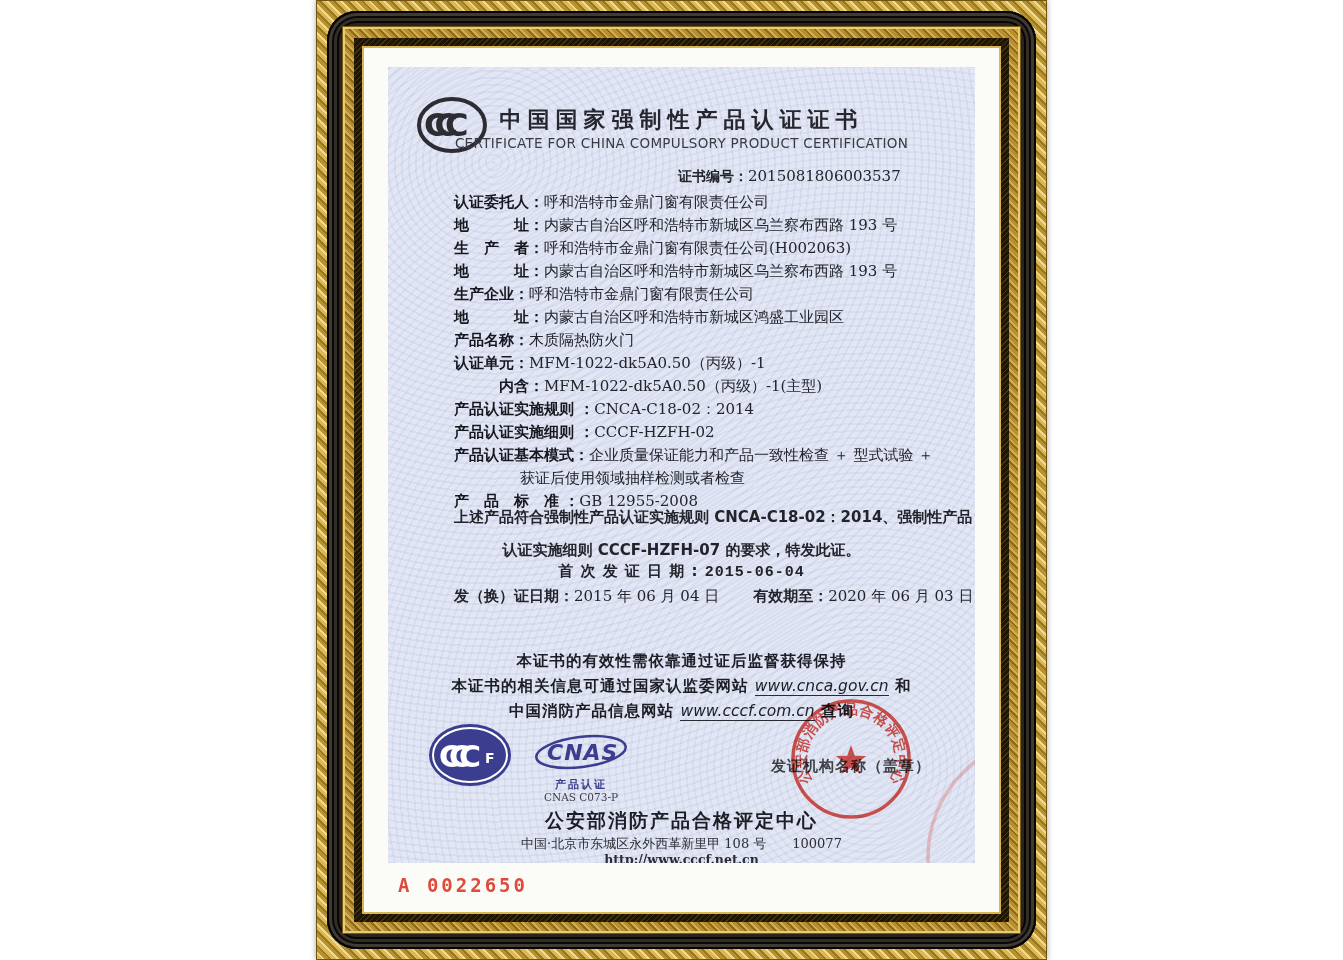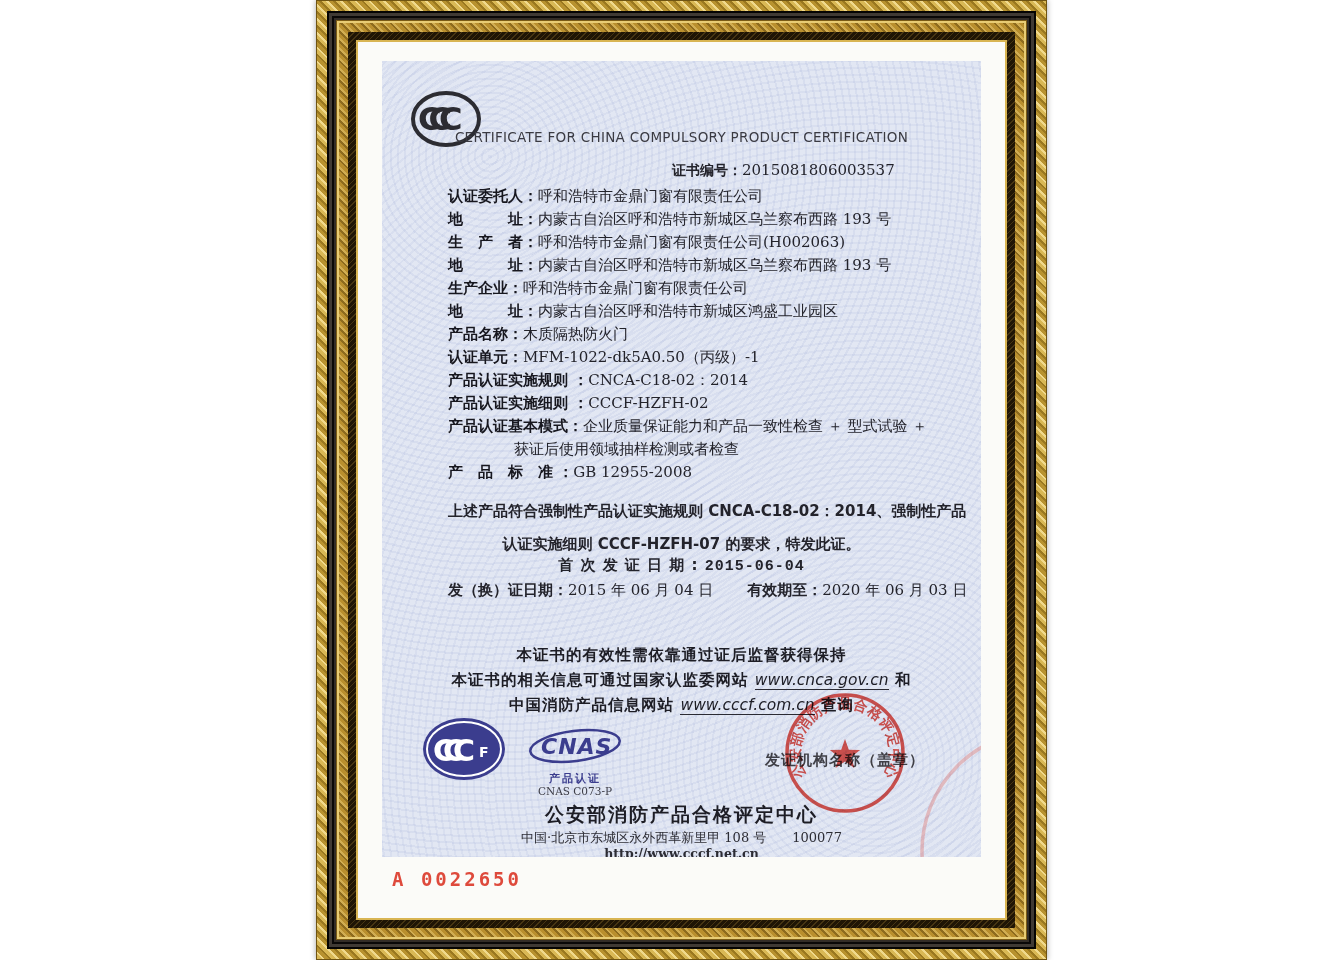--- a/index.html
+++ b/index.html
@@ -5,23 +5,23 @@
   html,body{margin:0;padding:0;background:#ffffff;}
   body{width:1343px;height:960px;position:relative;overflow:hidden;
        font-family:"DejaVu Sans","Liberation Sans",sans-serif;}
 
   
   .frame-outer{position:absolute;left:316px;top:0;width:731px;height:960px;box-sizing:border-box;
     padding:11px;
     background:#c49f3d;
     background-image:repeating-linear-gradient(45deg,#9a7820 0 2px,#d9b855 2px 5px,#f0d98c 5px 7px,#b8922f 7px 10px);
     box-shadow:inset 0 0 0 1px #6f5412, 0 0 6px rgba(0,0,0,.35);}
-  .frame-black{width:100%;height:100%;box-sizing:border-box;padding:9px;background:#120e0b;
+  .frame-black{width:100%;height:100%;box-sizing:border-box;padding:15px;background:#120e0b;
     box-shadow:inset 0 0 0 2px #050403,inset 0 0 0 5px #403a34,inset 0 0 0 7px #0a0807,
-               inset 0 0 0 10px #332d27,inset 0 0 0 12px #070605,inset 0 0 0 15px #2a241f;}
+               inset 0 0 0 10px #332d27,inset 0 0 0 12px #070605,inset 0 0 0 15px #2a241f;border-radius:30px;}
   .frame-gold2{width:100%;height:100%;box-sizing:border-box;padding:12px;background:#b98f2e;
     background-image:repeating-linear-gradient(45deg,rgba(60,40,0,.35) 0 2px,rgba(255,230,150,.35) 2px 4px,transparent 4px 7px);
     box-shadow:inset 0 0 0 1px #7a5a14,inset 0 0 0 3px #e8cc74;}
   .frame-dark{width:100%;height:100%;box-sizing:border-box;padding:8px;background:#1f1505;
     background-image:repeating-linear-gradient(-45deg,rgba(190,150,60,.25) 0 1px,transparent 1px 4px);}
   .frame-goldline{width:100%;height:100%;box-sizing:border-box;padding:2px;background:#d9b553;}
   .mat{width:100%;height:100%;box-sizing:border-box;background:#fbfbf8;padding:19px 24px 0 24px;position:relative;}
 
   
   .paper{position:relative;width:100%;height:796px;overflow:hidden;background-color:#e2e7f3;
@@ -93,34 +93,36 @@
     <div class="frame-goldline">
      <div class="mat">
 
       <div class="paper">
 
         <svg class="abs ccc-top" width="74" height="60" viewBox="0 0 74 60">
           <ellipse cx="37" cy="30" rx="33" ry="26" fill="none" stroke="#2c2c32" stroke-width="4"></ellipse>
           <text x="9" y="41" font-size="32" font-weight="bold" letter-spacing="-13" fill="#2c2c32" font-family="DejaVu Sans, sans-serif">CCC</text>
         </svg>
 
+        <div class="abs centered title">中国国家强制性产品认证证书</div>
         <div class="abs centered subtitle">CERTIFICATE FOR CHINA COMPULSORY PRODUCT CERTIFICATION</div>
         <div class="abs certno">
           <span class="lab">证书编号：</span><span class="num">2015081806003537</span>
         </div>
 
         <div class="rows">
           <div class="row"><span class="lab">认证委托人：</span><span class="val">呼和浩特市金鼎门窗有限责任公司</span></div>
           <div class="row"><span class="lab">地　　　址：</span><span class="val">内蒙古自治区呼和浩特市新城区乌兰察布西路 193 号</span></div>
           <div class="row"><span class="lab">生　产　者：</span><span class="val">呼和浩特市金鼎门窗有限责任公司(H002063)</span></div>
           <div class="row"><span class="lab">地　　　址：</span><span class="val">内蒙古自治区呼和浩特市新城区乌兰察布西路 193 号</span></div>
           <div class="row"><span class="lab">生产企业：</span><span class="val">呼和浩特市金鼎门窗有限责任公司</span></div>
           <div class="row"><span class="lab">地　　　址：</span><span class="val">内蒙古自治区呼和浩特市新城区鸿盛工业园区</span></div>
           <div class="row"><span class="lab">产品名称：</span><span class="val">木质隔热防火门</span></div>
           <div class="row"><span class="lab">认证单元：</span><span class="val">MFM-1022-dk5A0.50（丙级）-1</span></div>
+          <div class="row"><span class="lab">　　　内含：</span><span class="val">MFM-1022-dk5A0.50（丙级）-1(主型)</span></div>
           <div class="row"><span class="lab">产品认证实施规则 ：</span><span class="val">CNCA-C18-02：2014</span></div>
           <div class="row"><span class="lab">产品认证实施细则 ：</span><span class="val">CCCF-HZFH-02</span></div>
           <div class="row"><span class="lab">产品认证基本模式：</span><span class="val">企业质量保证能力和产品一致性检查 ＋ 型式试验 ＋</span></div>
           <div class="row indent2"><span class="lab"></span><span class="val">获证后使用领域抽样检测或者检查</span></div>
           <div class="row"><span class="lab">产　品　标　准 ：</span><span class="val">GB 12955-2008</span></div>
         </div>
 
         <div class="abs stmt1">上述产品符合强制性产品认证实施规则 CNCA-C18-02：2014、强制性产品</div>
         <div class="abs centered stmt2">认证实施细则 CCCF-HZFH-07 的要求，特发此证。</div>
         <div class="abs centered firstissue">

